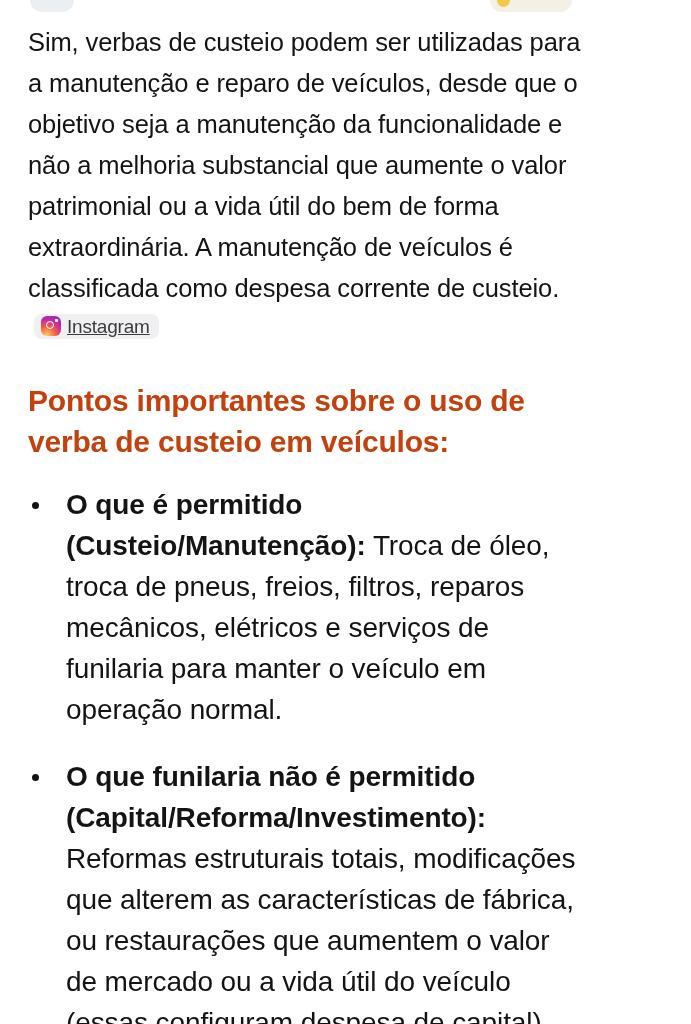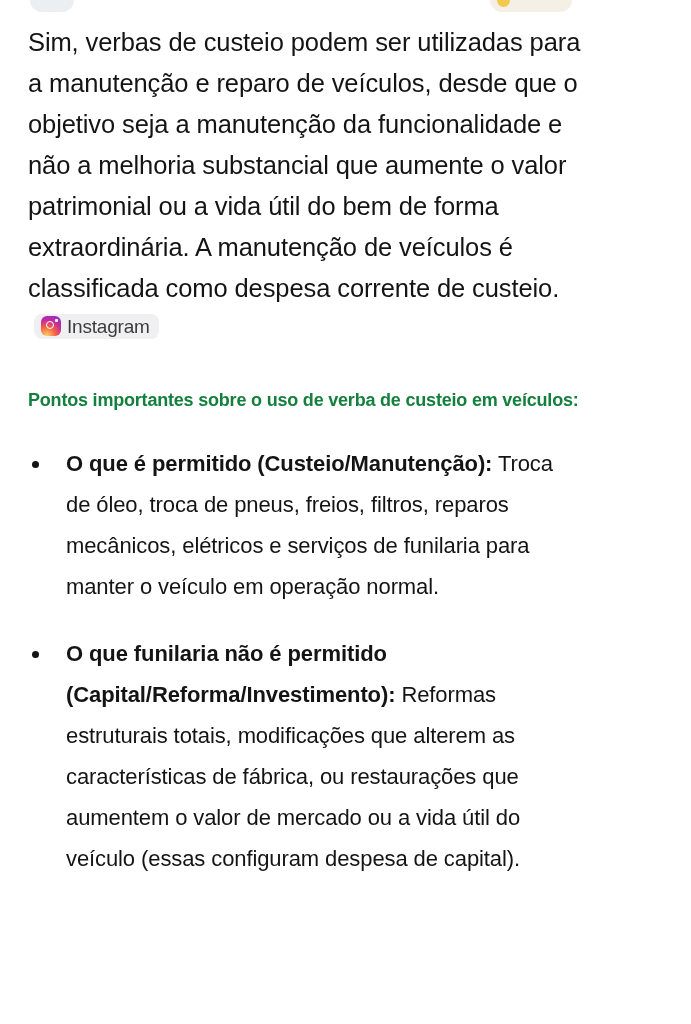--- a/index.html
+++ b/index.html
@@ -79,20 +79,21 @@
     border-radius: 8px;
     padding: 2px 9px 3px 7px;
     vertical-align: 2px;
     margin-left: 6px;
     line-height: 1;
   }
   .cite-label {
     font-size: 19px;
     color: #3c3c3c;
     letter-spacing: -0.2px;
+    text-decoration: underline;
   }
   .ig-icon {
     width: 20px;
     height: 20px;
     border-radius: 6px;
     background: radial-gradient(circle at 28% 100%, #fdd36a 0%, #f56040 38%, #c32aa3 66%, #7a35c9 100%);
     position: relative;
     display: inline-block;
     flex: 0 0 auto;
   }
@@ -109,37 +110,37 @@
     content: "";
     position: absolute;
     right: 3.4px; top: 3.4px;
     width: 2.2px; height: 2.2px;
     background: #fff;
     border-radius: 50%;
   }
 
   h2.subhead {
     margin: 30px 0 0 0;
-    font-size: 18px;
+    font-size: 30px;
     line-height: 41px;
     font-weight: bold;
-    color: #15803d;
+    color: #c2410c;
     letter-spacing: -0.2px;
   }
 
   ul.bullets {
     list-style: none;
     margin: 22px 0 0 0;
     padding: 0;
   }
   ul.bullets > li {
     position: relative;
     padding-left: 38px;
     margin-bottom: 26px;
-    font-size: 22px;
+    font-size: 28px;
     line-height: 41px;
     color: #141414;
     letter-spacing: -0.1px;
   }
   ul.bullets > li:last-child { margin-bottom: 0; }
   ul.bullets > li::before {
     content: "";
     position: absolute;
     left: 4px;
     top: 18px;

